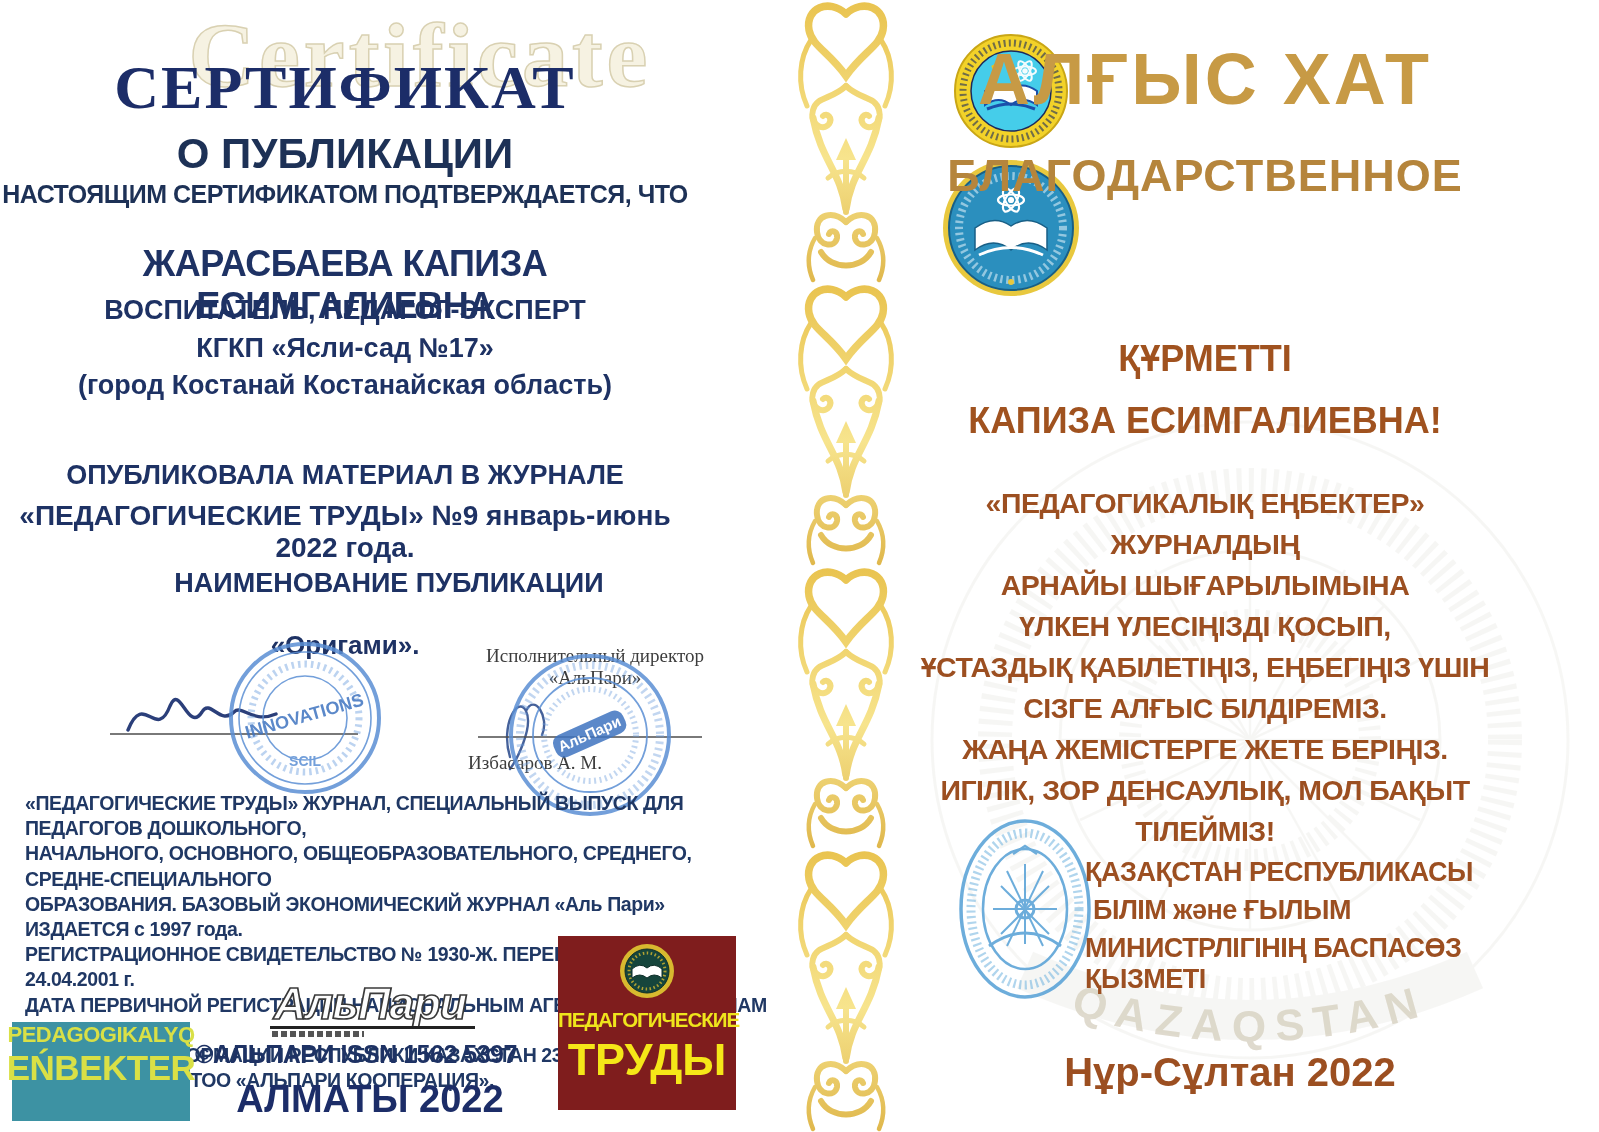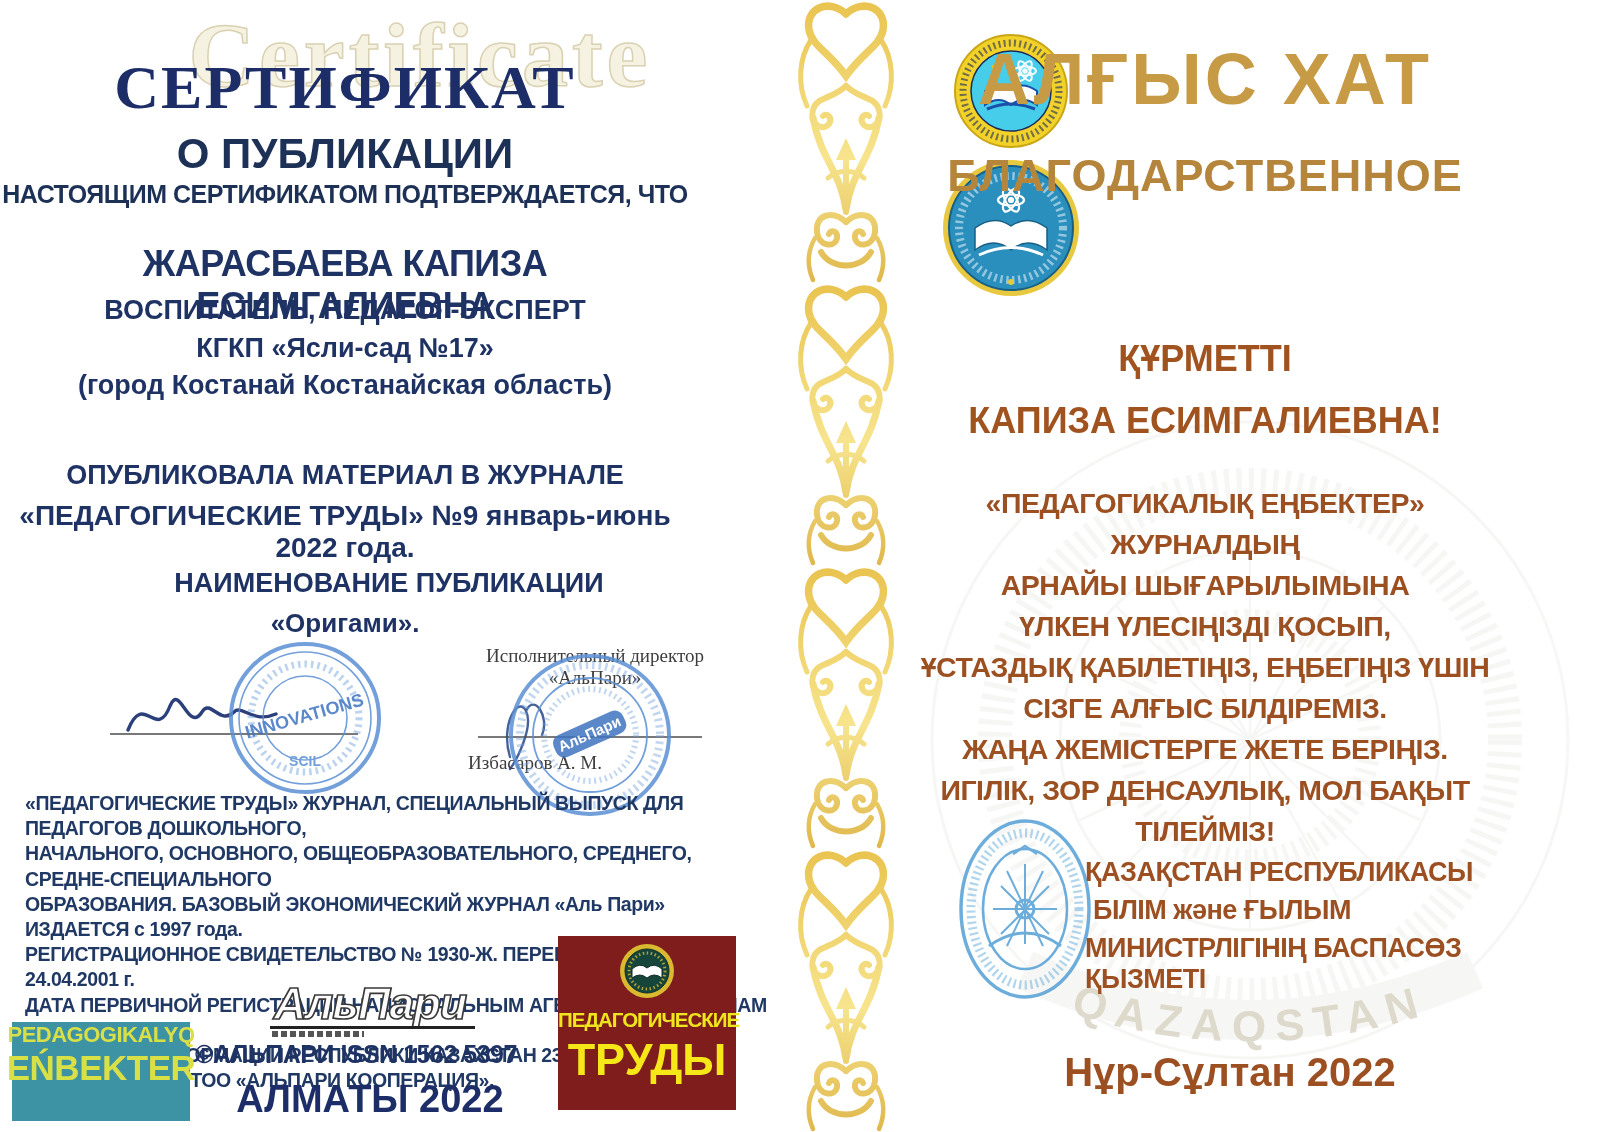--- a/index.html
+++ b/index.html
@@ -15,21 +15,21 @@
       color:#1c2d68;z-index:2;}
   .cert-sub{top:130px;font-size:42px;letter-spacing:0px;color:#1d3156;}
   .cert-confirm{top:180px;font-size:25px;letter-spacing:-0.5px;color:#1d3156;}
   .r-name{top:243px;font-size:36px;letter-spacing:-0.5px;}
   .r-role{top:295px;font-size:27px;}
   .r-org{top:333px;font-size:27px;}
   .r-loc{top:370px;font-size:27px;}
   .pub1{top:460px;font-size:27px;}
   .pub2{top:500px;font-size:28px;}
   .pub-label{top:568px;font-size:27px;padding-left:44px;}
-  .pub-name{top:608px;font-size:26px;}
+  .pub-name{top:630px;font-size:26px;}
   .sig-caption{font-family:"Liberation Serif",serif;font-weight:normal;color:#3d3d3d;font-size:19px;}
   .fineprint{position:absolute;left:25px;top:791px;width:745px;text-align:left;
       color:#203864;font-weight:bold;font-size:19.5px;line-height:25.2px;letter-spacing:-0.4px;}
   .badge-enbekter{position:absolute;left:12px;top:978px;width:178px;height:99px;background:#3d92a3;
       display:flex;flex-direction:column;justify-content:flex-start;align-items:center;margin-top:44px;}
   .badge-enbekter .l1{color:#d9e046;font-weight:bold;font-size:22px;letter-spacing:-0.5px;}
   .badge-enbekter .l2{color:#d9e046;font-weight:bold;font-size:35px;letter-spacing:-0.5px;}
   .alpari-logo{position:absolute;left:255px;top:978px;width:230px;text-align:center;
       font-style:italic;font-weight:bold;font-size:45px;color:#fdfdfd;
       -webkit-text-stroke:1.7px #3a3a3a;letter-spacing:-1px;}

